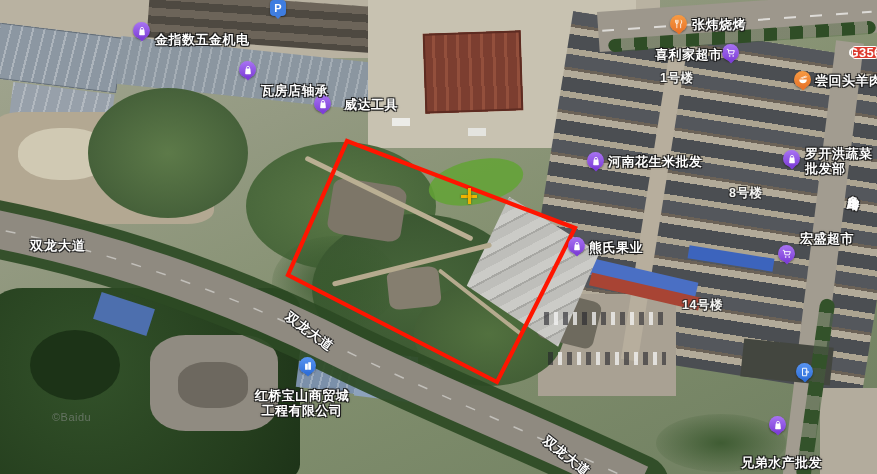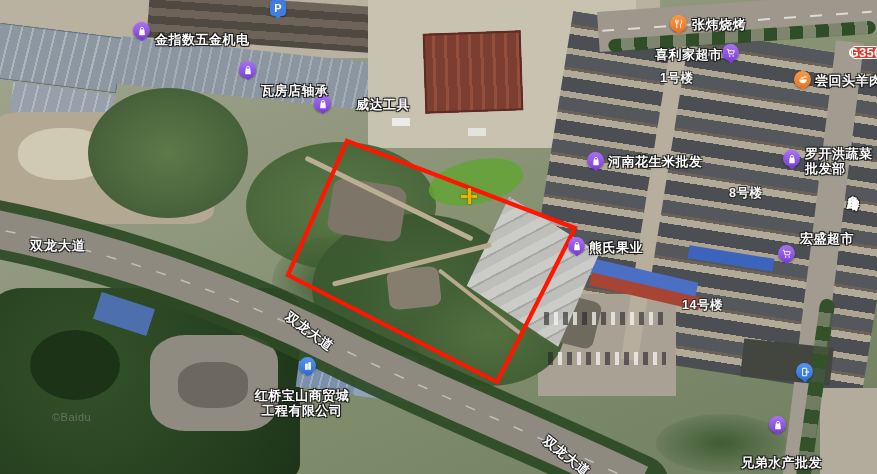--- a/index.html
+++ b/index.html
@@ -237,21 +237,21 @@
   <div class="poi-label" style="left:261px;top:62px;margin-top:20px;">瓦房店轴承</div>
 
   <div class="pin purple" style="left:314px;top:95px;">
     <span>
         <svg viewBox="0 0 12 12">
           <path d="M3.2 4.2 h5.6 l.6 6 a.8.8 0 0 1 -.8.8 h-5.2 a.8.8 0 0 1 -.8-.8 z" fill="#fff"></path>
           <path d="M4.2 4.6 V3.4 a1.8 1.8 0 0 1 3.6 0 v1.2" stroke="#fff" stroke-width="1" fill="none"></path>
         </svg>
       </span>
   </div>
-  <div class="poi-label" style="left:356px;top:96px;">威达工具</div>
+  <div class="poi-label" style="left:344px;top:96px;">威达工具</div>
 
   <div class="pin orange" style="left:670px;top:15px;">
     <span>
         <svg viewBox="0 0 12 12">
           <path d="M3.4 1 v10 M2 1 v3 a1.4 1.4 0 0 0 2.8 0 v-3" stroke="#fff" stroke-width="1" fill="none"></path>
           <path d="M8 1 c1.7 1 1.7 4 0 5 v5" stroke="#fff" stroke-width="1" fill="none"></path>
         </svg>
       </span>
   </div>
   <div class="poi-label" style="left:692px;top:16px;">张炜烧烤</div>

